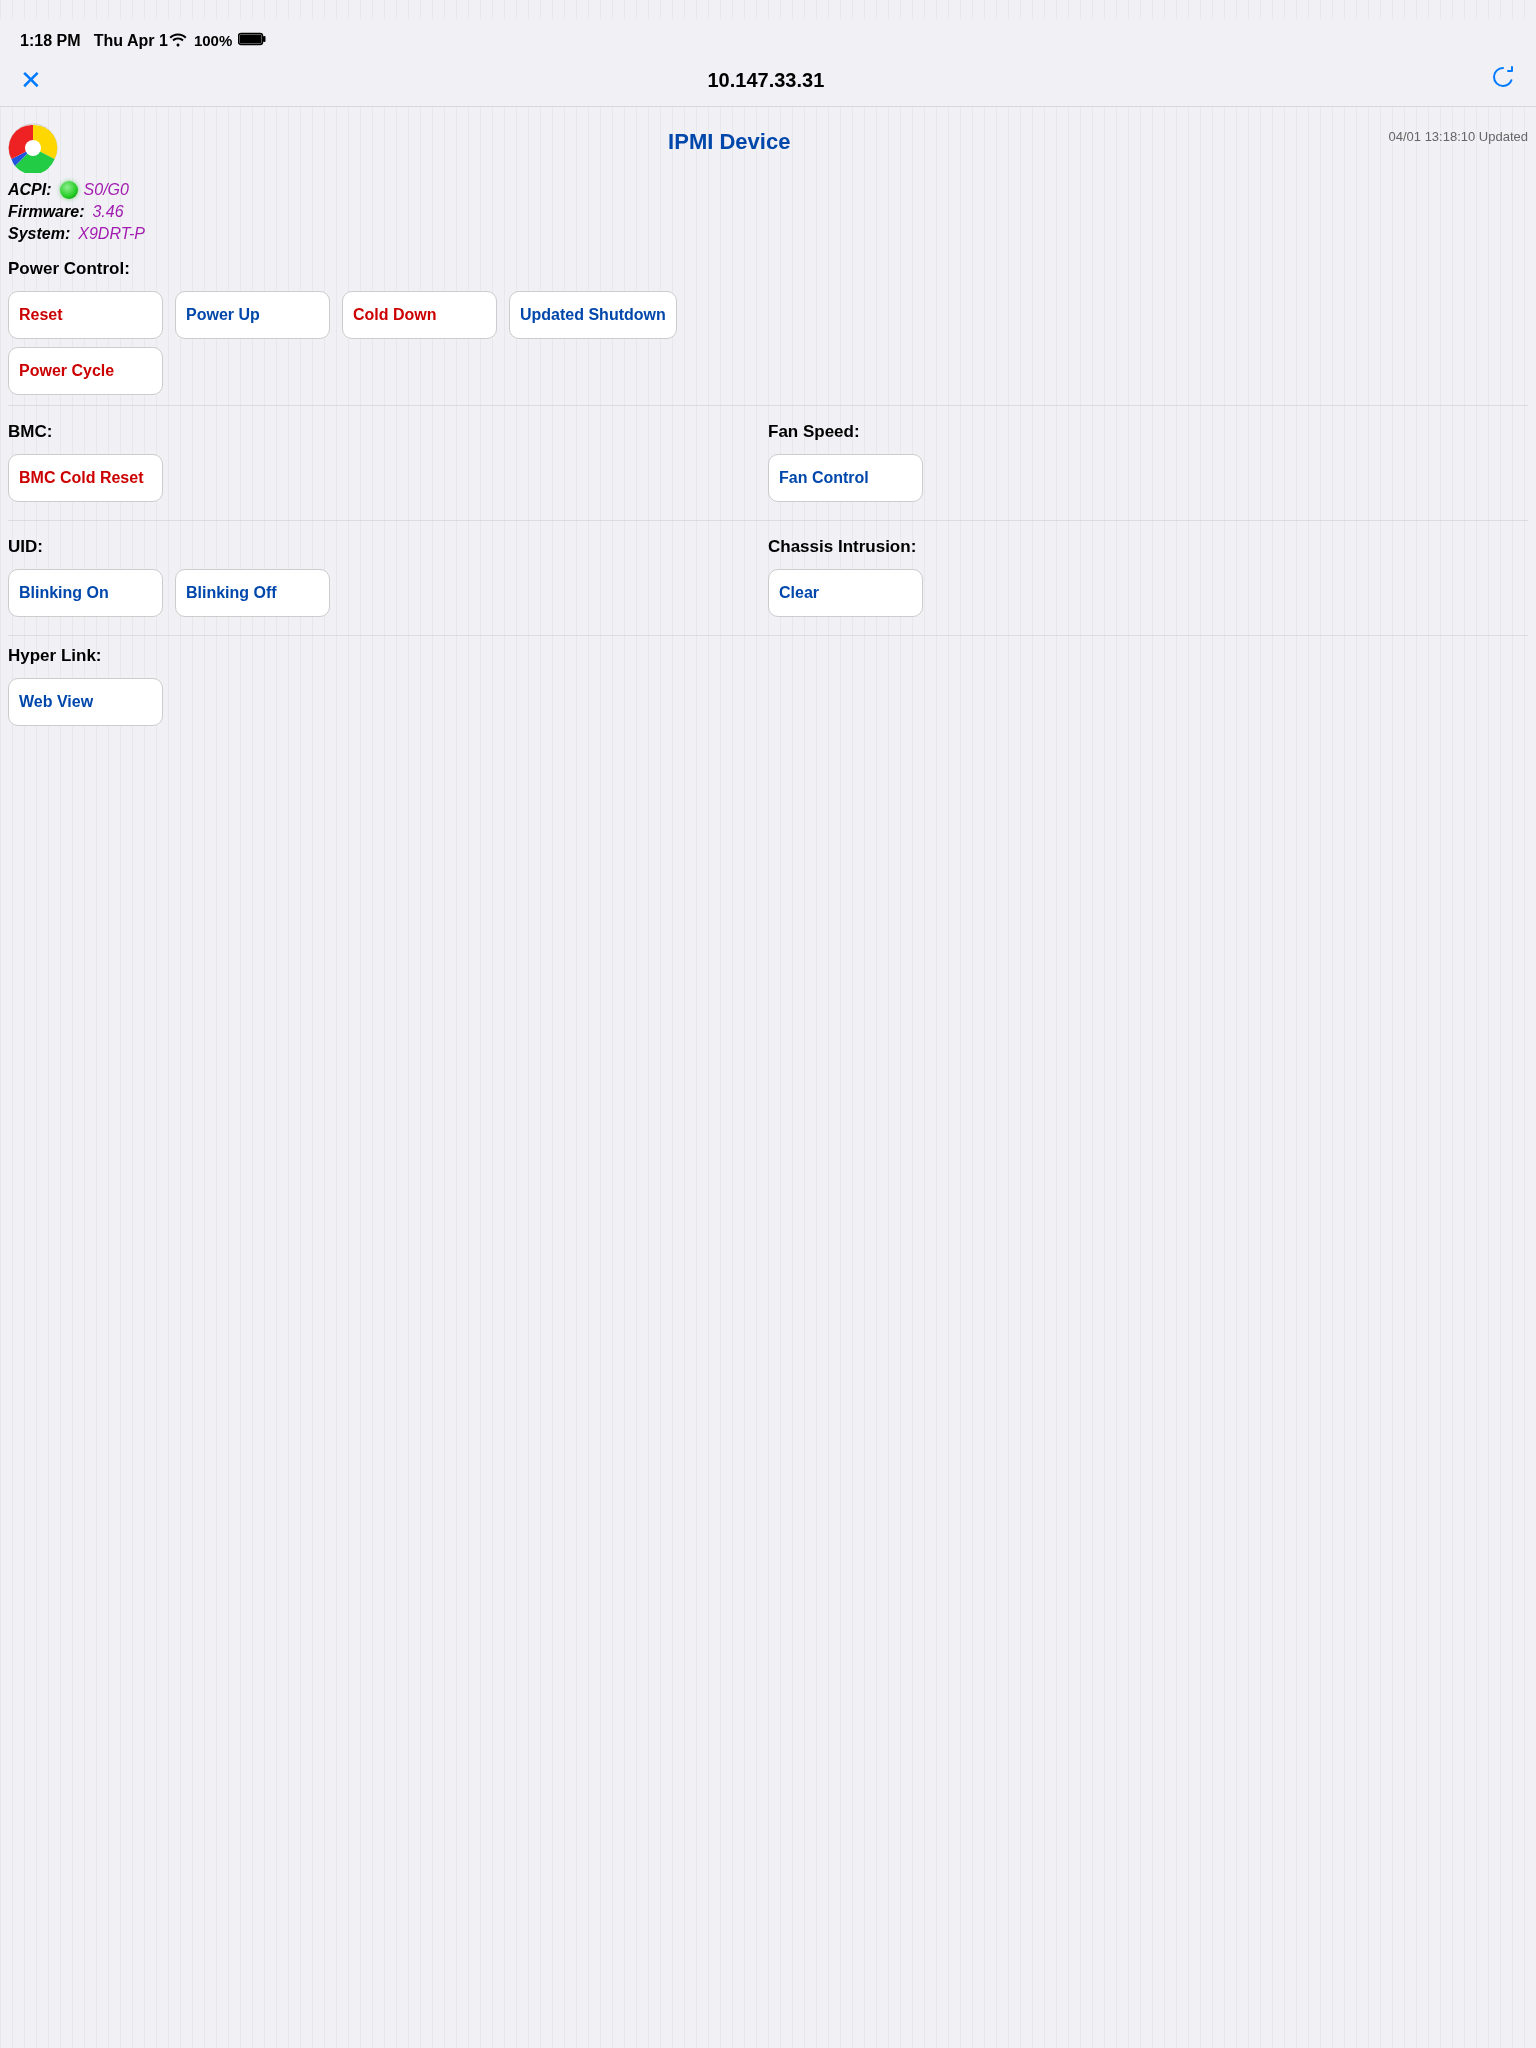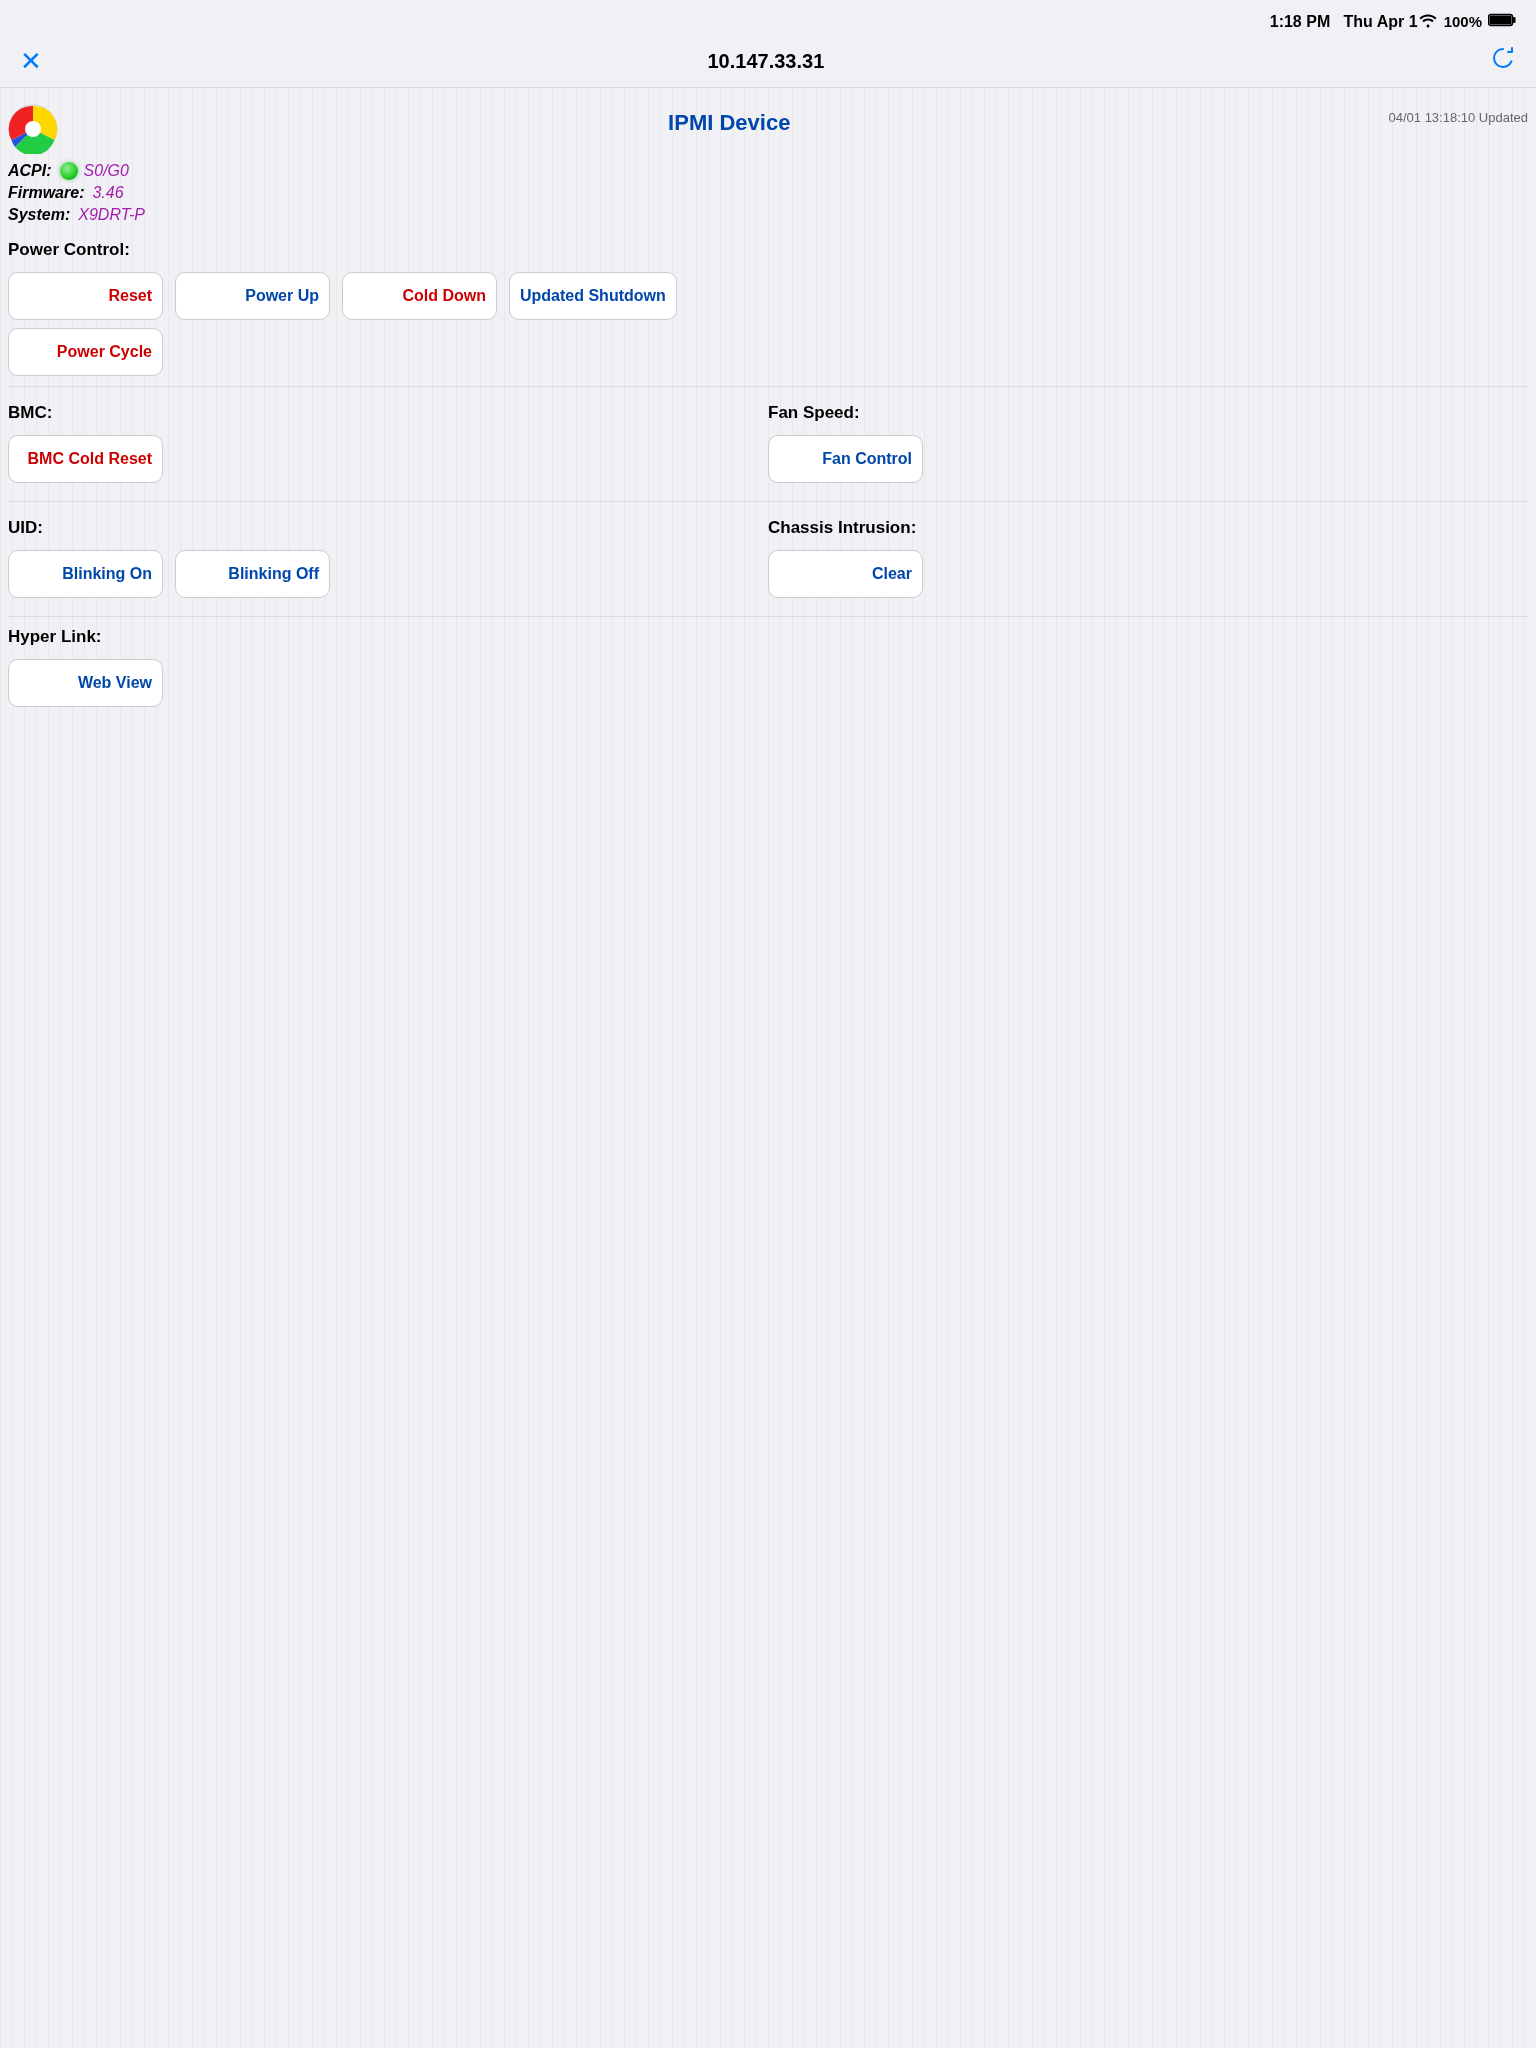--- a/index.html
+++ b/index.html
@@ -15,26 +15,27 @@
         rgba(180,180,200,0.15) 0px,
         rgba(180,180,200,0.15) 1px,
         transparent 1px,
         transparent 12px
       );
     }
 
     
     .status-bar {
       display: flex;
-      justify-content: flex-end;
+      justify-content: flex-start;
       align-items: center;
       padding: 12px 20px 4px 20px;
       background: #f0f0f5;
       font-size: 17px;
       font-weight: 600;
+      margin-top: 19px;
     }
     .status-bar-left {
       font-size: 16px;
       font-weight: 600;
       color: #000;
     }
     .status-bar-right {
       display: flex;
       align-items: center;
       gap: 6px;
@@ -154,21 +155,21 @@
     }
 
     .ctrl-btn {
       border: 1.5px solid #ccc;
       border-radius: 10px;
       background: #fff;
       padding: 14px 10px;
       font-size: 16px;
       font-weight: 600;
       cursor: pointer;
-      text-align: right;
+      text-align: left;
       min-width: 155px;
       flex: 0 0 auto;
     }
     .ctrl-btn.red { color: #cc0000; }
     .ctrl-btn.blue { color: #0047AB; }
 
     
     .two-col {
       display: flex;
       gap: 0;

